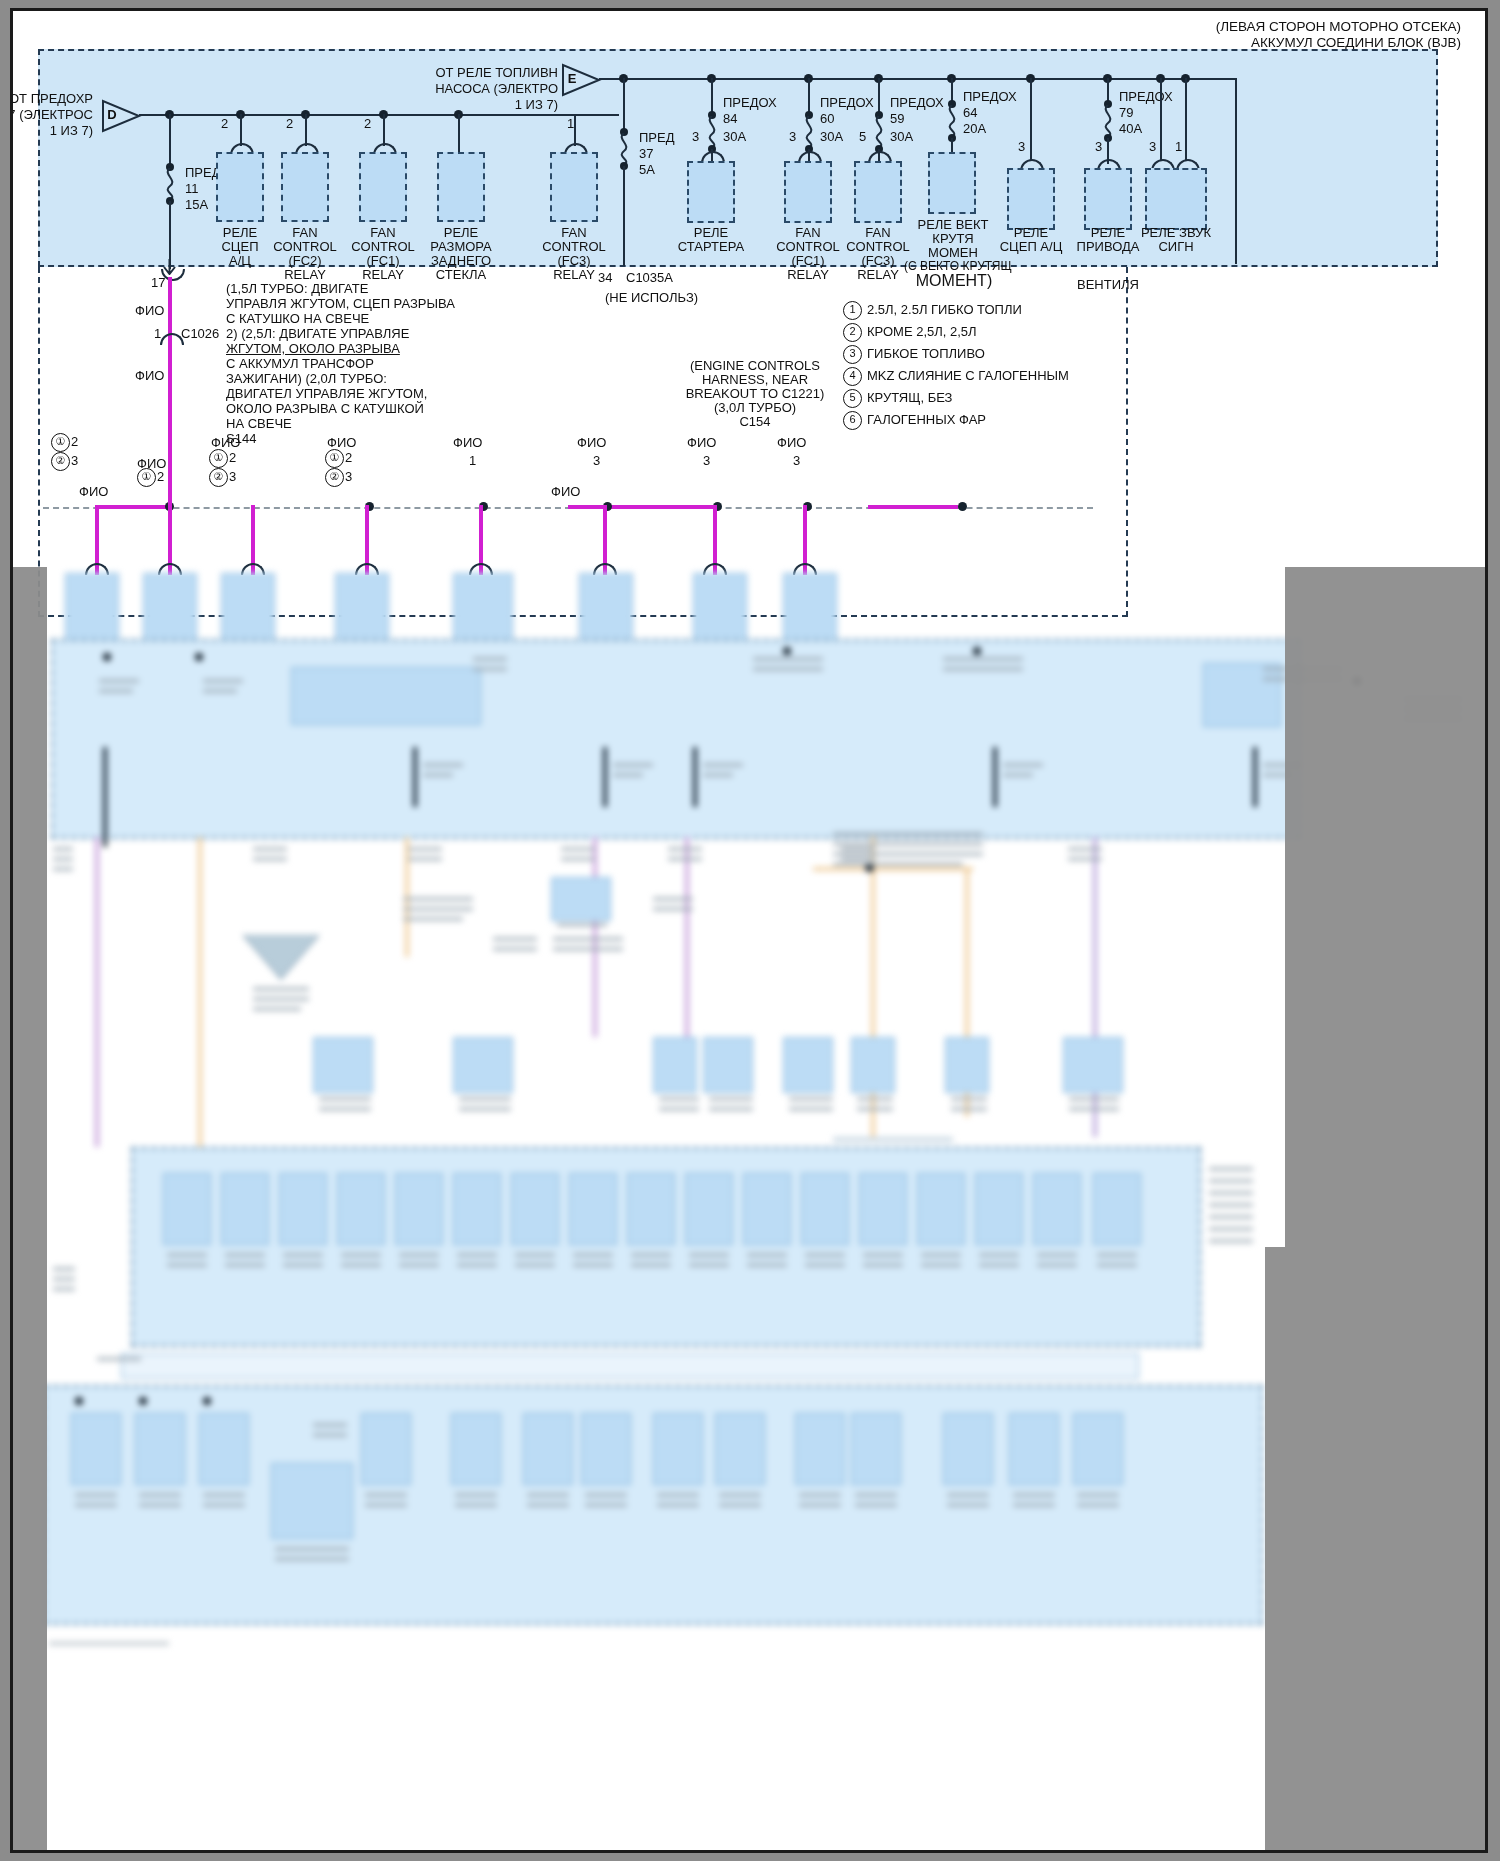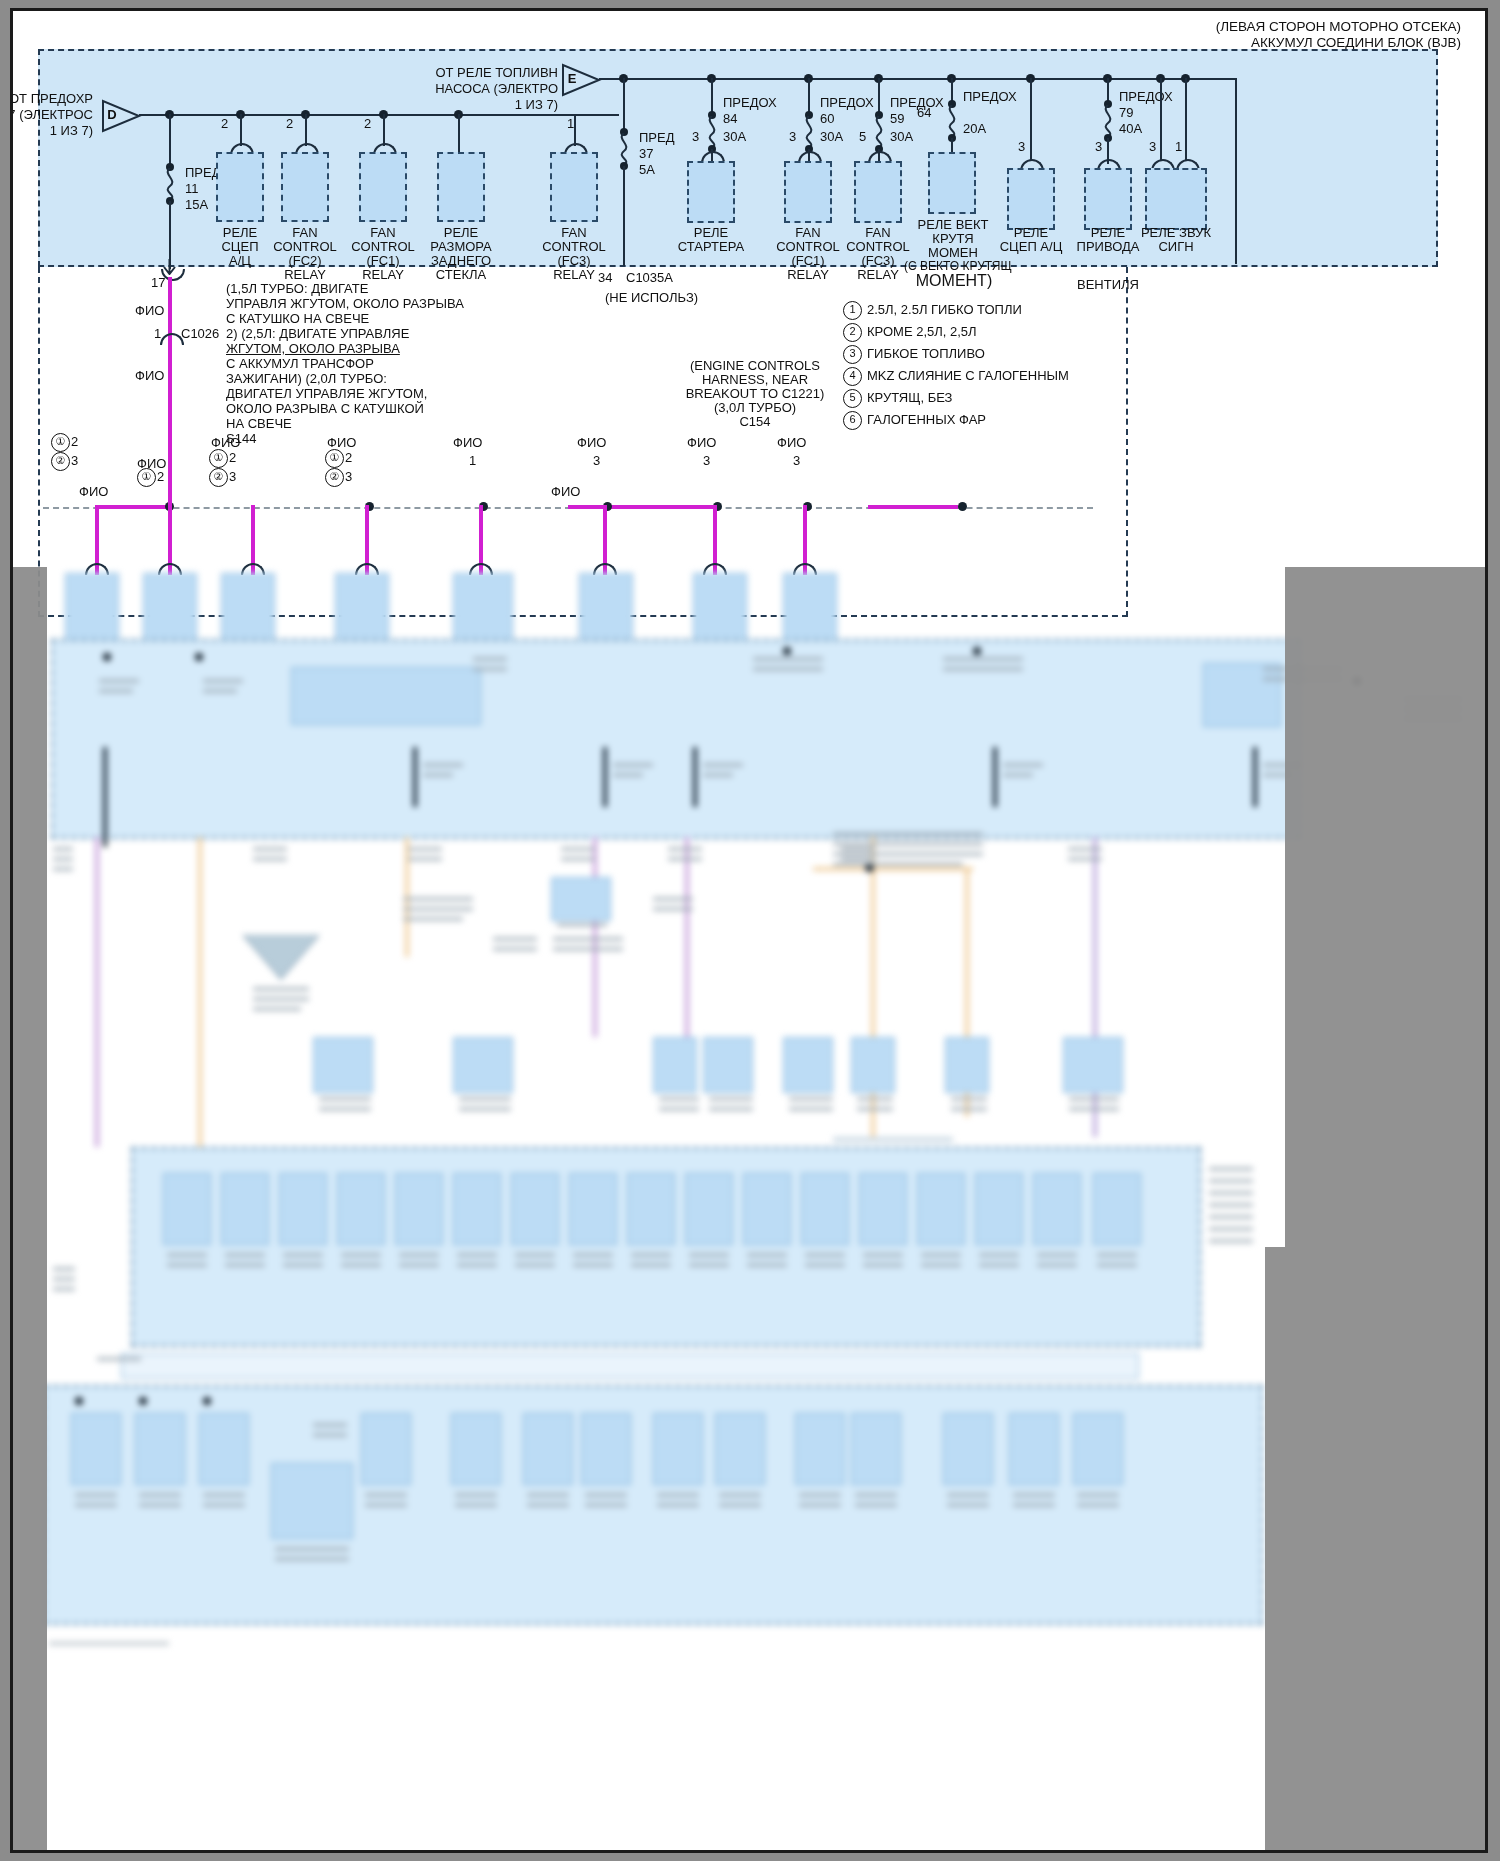--- a/index.html
+++ b/index.html
@@ -162,21 +162,21 @@
     <div class="wire vw" style="left:865px;top:138px;height:12px;"></div>
     <div class="arc" style="left:855px;top:140px;"></div>
 
     <div class="wire vw" style="left:938px;top:67px;height:24px;"></div>
     <div class="node sm" style="left:935px;top:89px;"></div>
     <svg class="abs" style="left:931px;top:94px;" width="16" height="32">
       <path d="M8,0 C0,6 16,12 8,18 C0,24 16,27 8,32" fill="none" stroke="#1d2d3d" stroke-width="2"></path>
     </svg>
     <div class="node sm" style="left:935px;top:123px;"></div>
     <div class="txt" style="left:950px;top:78px;">ПРЕДОХ</div>
-    <div class="txt" style="left:904px;top:94px;">64</div>
+    <div class="txt" style="left:950px;top:94px;">64</div>
     <div class="txt" style="left:950px;top:110px;">20A</div>
     <div class="wire vw" style="left:938px;top:127px;height:14px;"></div>
 
     <div class="wire vw" style="left:1094px;top:67px;height:24px;"></div>
     <div class="node sm" style="left:1091px;top:89px;"></div>
     <svg class="abs" style="left:1087px;top:94px;" width="16" height="32">
       <path d="M8,0 C0,6 16,12 8,18 C0,24 16,27 8,32" fill="none" stroke="#1d2d3d" stroke-width="2"></path>
     </svg>
     <div class="node sm" style="left:1091px;top:123px;"></div>
     <div class="txt" style="left:1106px;top:78px;">ПРЕДОХ</div>
@@ -282,21 +282,21 @@
     <div class="txt" style="left:141px;top:315px;">1</div>
     <div class="txt" style="left:168px;top:315px;">C1026</div>
     <div class="arc" style="left:147px;top:322px;"></div>
     <div class="txt" style="left:122px;top:357px;">ФИО</div>
 
     <div class="txt" style="left:585px;top:259px;">34</div>
     <div class="txt" style="left:613px;top:259px;">C1035A</div>
     <div class="txt" style="left:592px;top:279px;">(НЕ ИСПОЛЬЗ)</div>
 
     <div class="txt" style="left:213px;top:270px;">(1,5Л ТУРБО: ДВИГАТЕ</div>
-    <div class="txt" style="left:213px;top:285px;">УПРАВЛЯ ЖГУТОМ, ОКОЛО РАЗРЫВА</div>
+    <div class="txt" style="left:213px;top:285px;">УПРАВЛЯ ЖГУТОМ, СЦЕП РАЗРЫВА</div>
     <div class="txt" style="left:213px;top:300px;">С КАТУШКО НА СВЕЧЕ</div>
     <div class="txt" style="left:213px;top:315px;">2) (2,5Л: ДВИГАТЕ УПРАВЛЯЕ</div>
     <div class="txt" style="left:213px;top:330px;text-decoration:underline;">ЖГУТОМ, ОКОЛО РАЗРЫВА</div>
     <div class="txt" style="left:213px;top:345px;">С АККУМУЛ ТРАНСФОР</div>
     <div class="txt" style="left:213px;top:360px;">ЗАЖИГАНИ) (2,0Л ТУРБО:</div>
     <div class="txt" style="left:213px;top:375px;">ДВИГАТЕЛ УПРАВЛЯЕ ЖГУТОМ,</div>
     <div class="txt" style="left:213px;top:390px;">ОКОЛО РАЗРЫВА С КАТУШКОЙ</div>
     <div class="txt" style="left:213px;top:405px;">НА СВЕЧЕ</div>
     <div class="txt" style="left:213px;top:420px;">S144</div>
 

